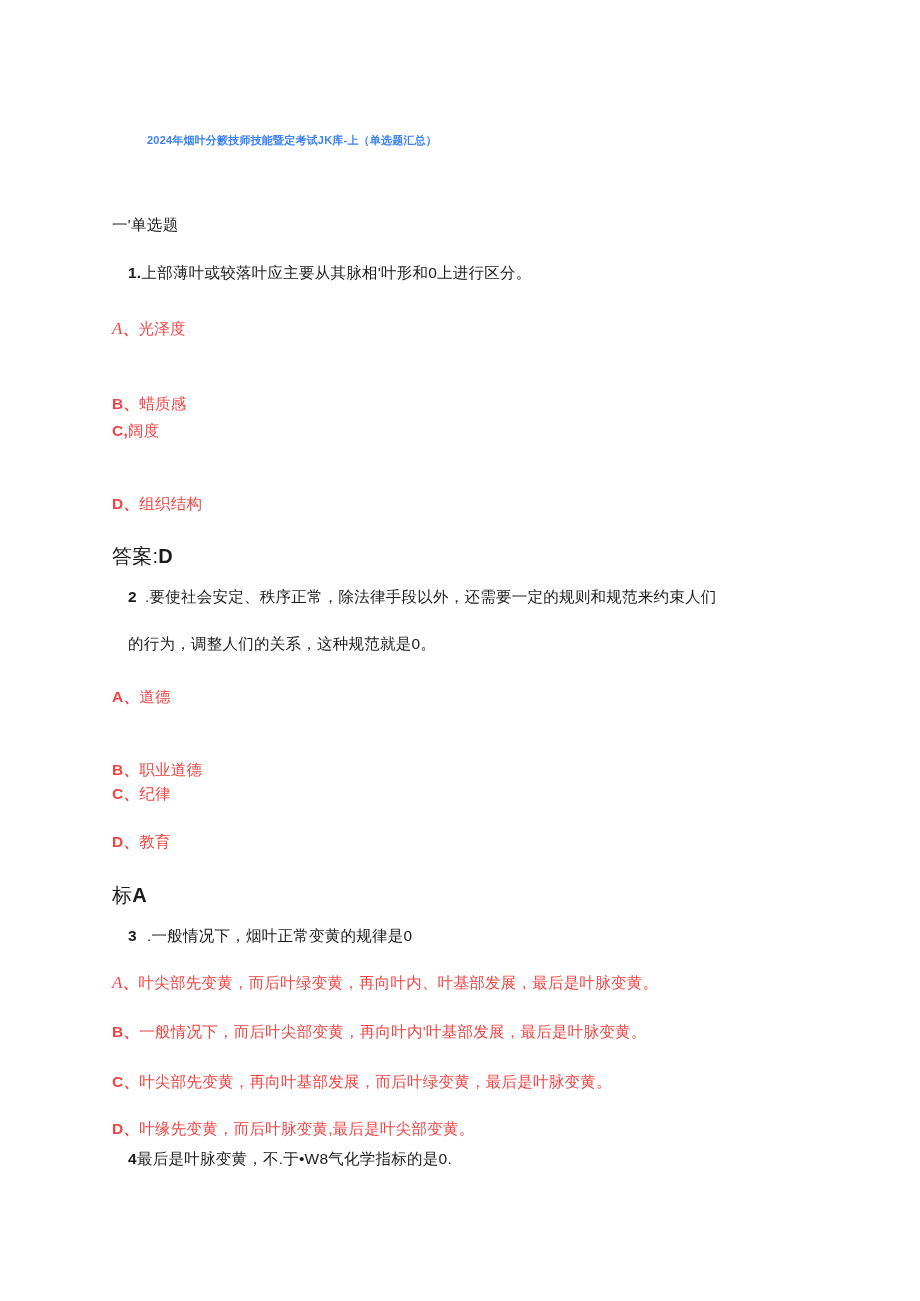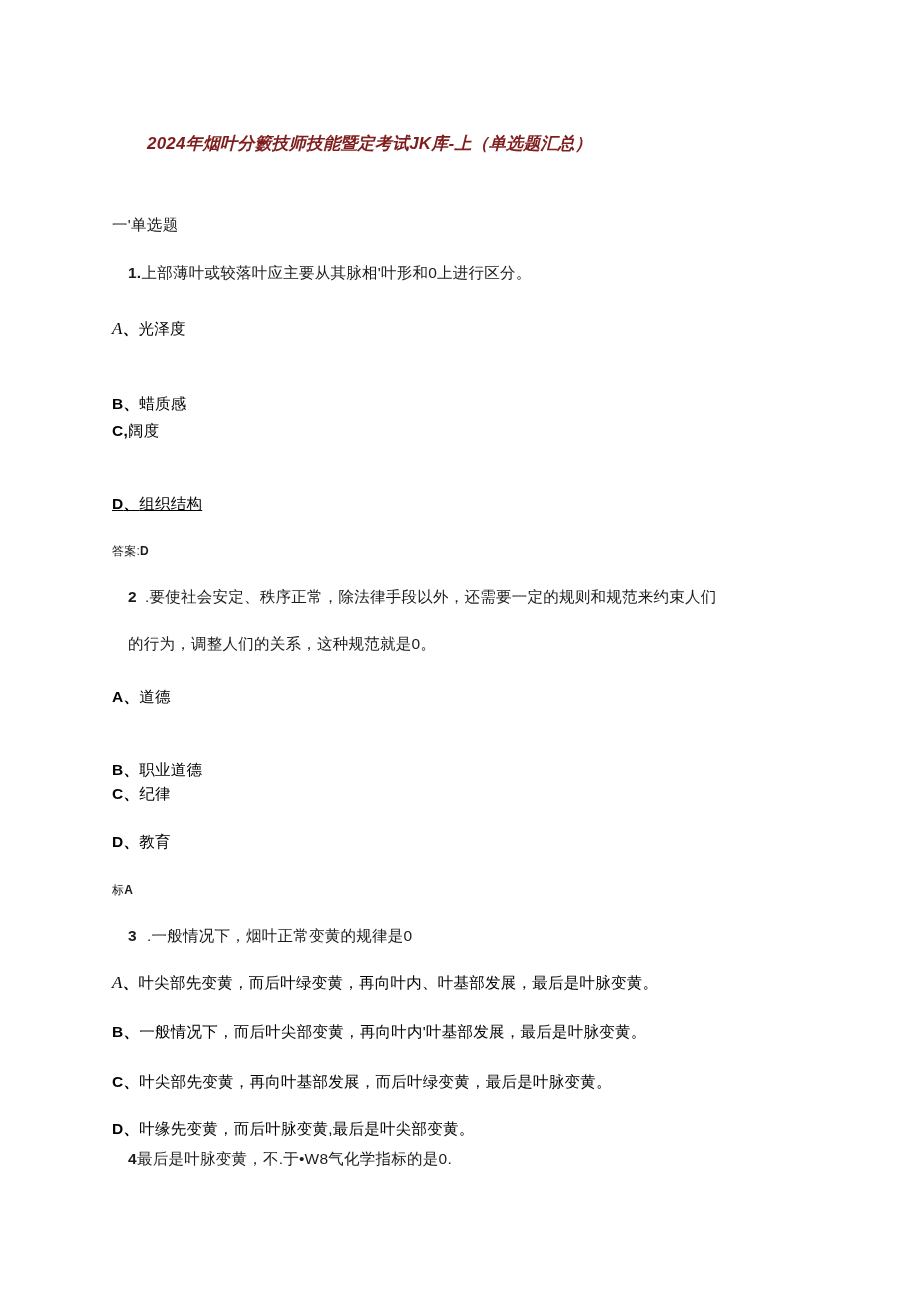--- a/index.html
+++ b/index.html
@@ -27,27 +27,26 @@
     top: 0;
     width: 712px;
   }
 
   
   .doc-title {
     position: absolute;
     left: 35px;
     top: 133px;
     width: 660px;
-    font-size: 17px;
+    font-size: 11px;
     font-weight: bold;
-    color: #7f1d1d;
+    color: #3b82f6;
     letter-spacing: 0.2px;
     line-height: 1.3;
     white-space: nowrap;
-    font-style: italic;
   }
 
   
   .section-heading {
     position: absolute;
     left: 0;
     top: 215px;
     font-size: 15.5px;
     font-weight: normal;
     color: #1b1b1b;
@@ -63,37 +62,37 @@
     color: #1b1b1b;
     letter-spacing: 0.25px;
     white-space: nowrap;
   }
   .bold { font-weight: bold; }
   .opt {
     position: absolute;
     left: 0;
     font-size: 15.5px;
     line-height: 1.45;
-    color: #000000;
+    color: #ef4444;
     letter-spacing: 0.25px;
     white-space: nowrap;
   }
   .opt-letter {
     font-weight: bold;
   }
   .opt-letter.serif-italic {
     font-family: "Liberation Serif", "DejaVu Serif", serif;
     font-style: italic;
     font-weight: normal;
     font-size: 17px;
   }
   .answer {
     position: absolute;
     left: 0;
-    font-size: 12px;
+    font-size: 20px;
     color: #1b1b1b;
     letter-spacing: 0.25px;
     white-space: nowrap;
   }
   .answer .val { font-weight: bold; }
 
   .q2-line1 { top: 586px; }
   .q2-line2 { top: 633px; }
 </style>
 </head>
@@ -116,21 +115,21 @@
     </div>
 
     <div class="opt" style="top:393px;">
       <span class="opt-letter">B</span><span class="bold">、</span><span>蜡质感</span>
     </div>
 
     <div class="opt" style="top:420px;">
       <span class="opt-letter">C</span><span class="bold">,</span><span>阔度</span>
     </div>
 
-    <div class="opt" style="top:493px;text-decoration:underline;">
+    <div class="opt" style="top:493px;">
       <span class="opt-letter">D</span><span class="bold">、</span><span>组织结构</span>
     </div>
 
     <div class="answer" style="top:543px;">
       <span>答案:</span><span class="val">D</span>
     </div>
 
     <div class="qtext q2-line1">
       <span class="bold">2</span><span style="display:inline-block;width:8px;"></span><span>.要使社会安定、秩序正常，除法律手段以外，还需要一定的规则和规范来约束人们</span>
     </div>

